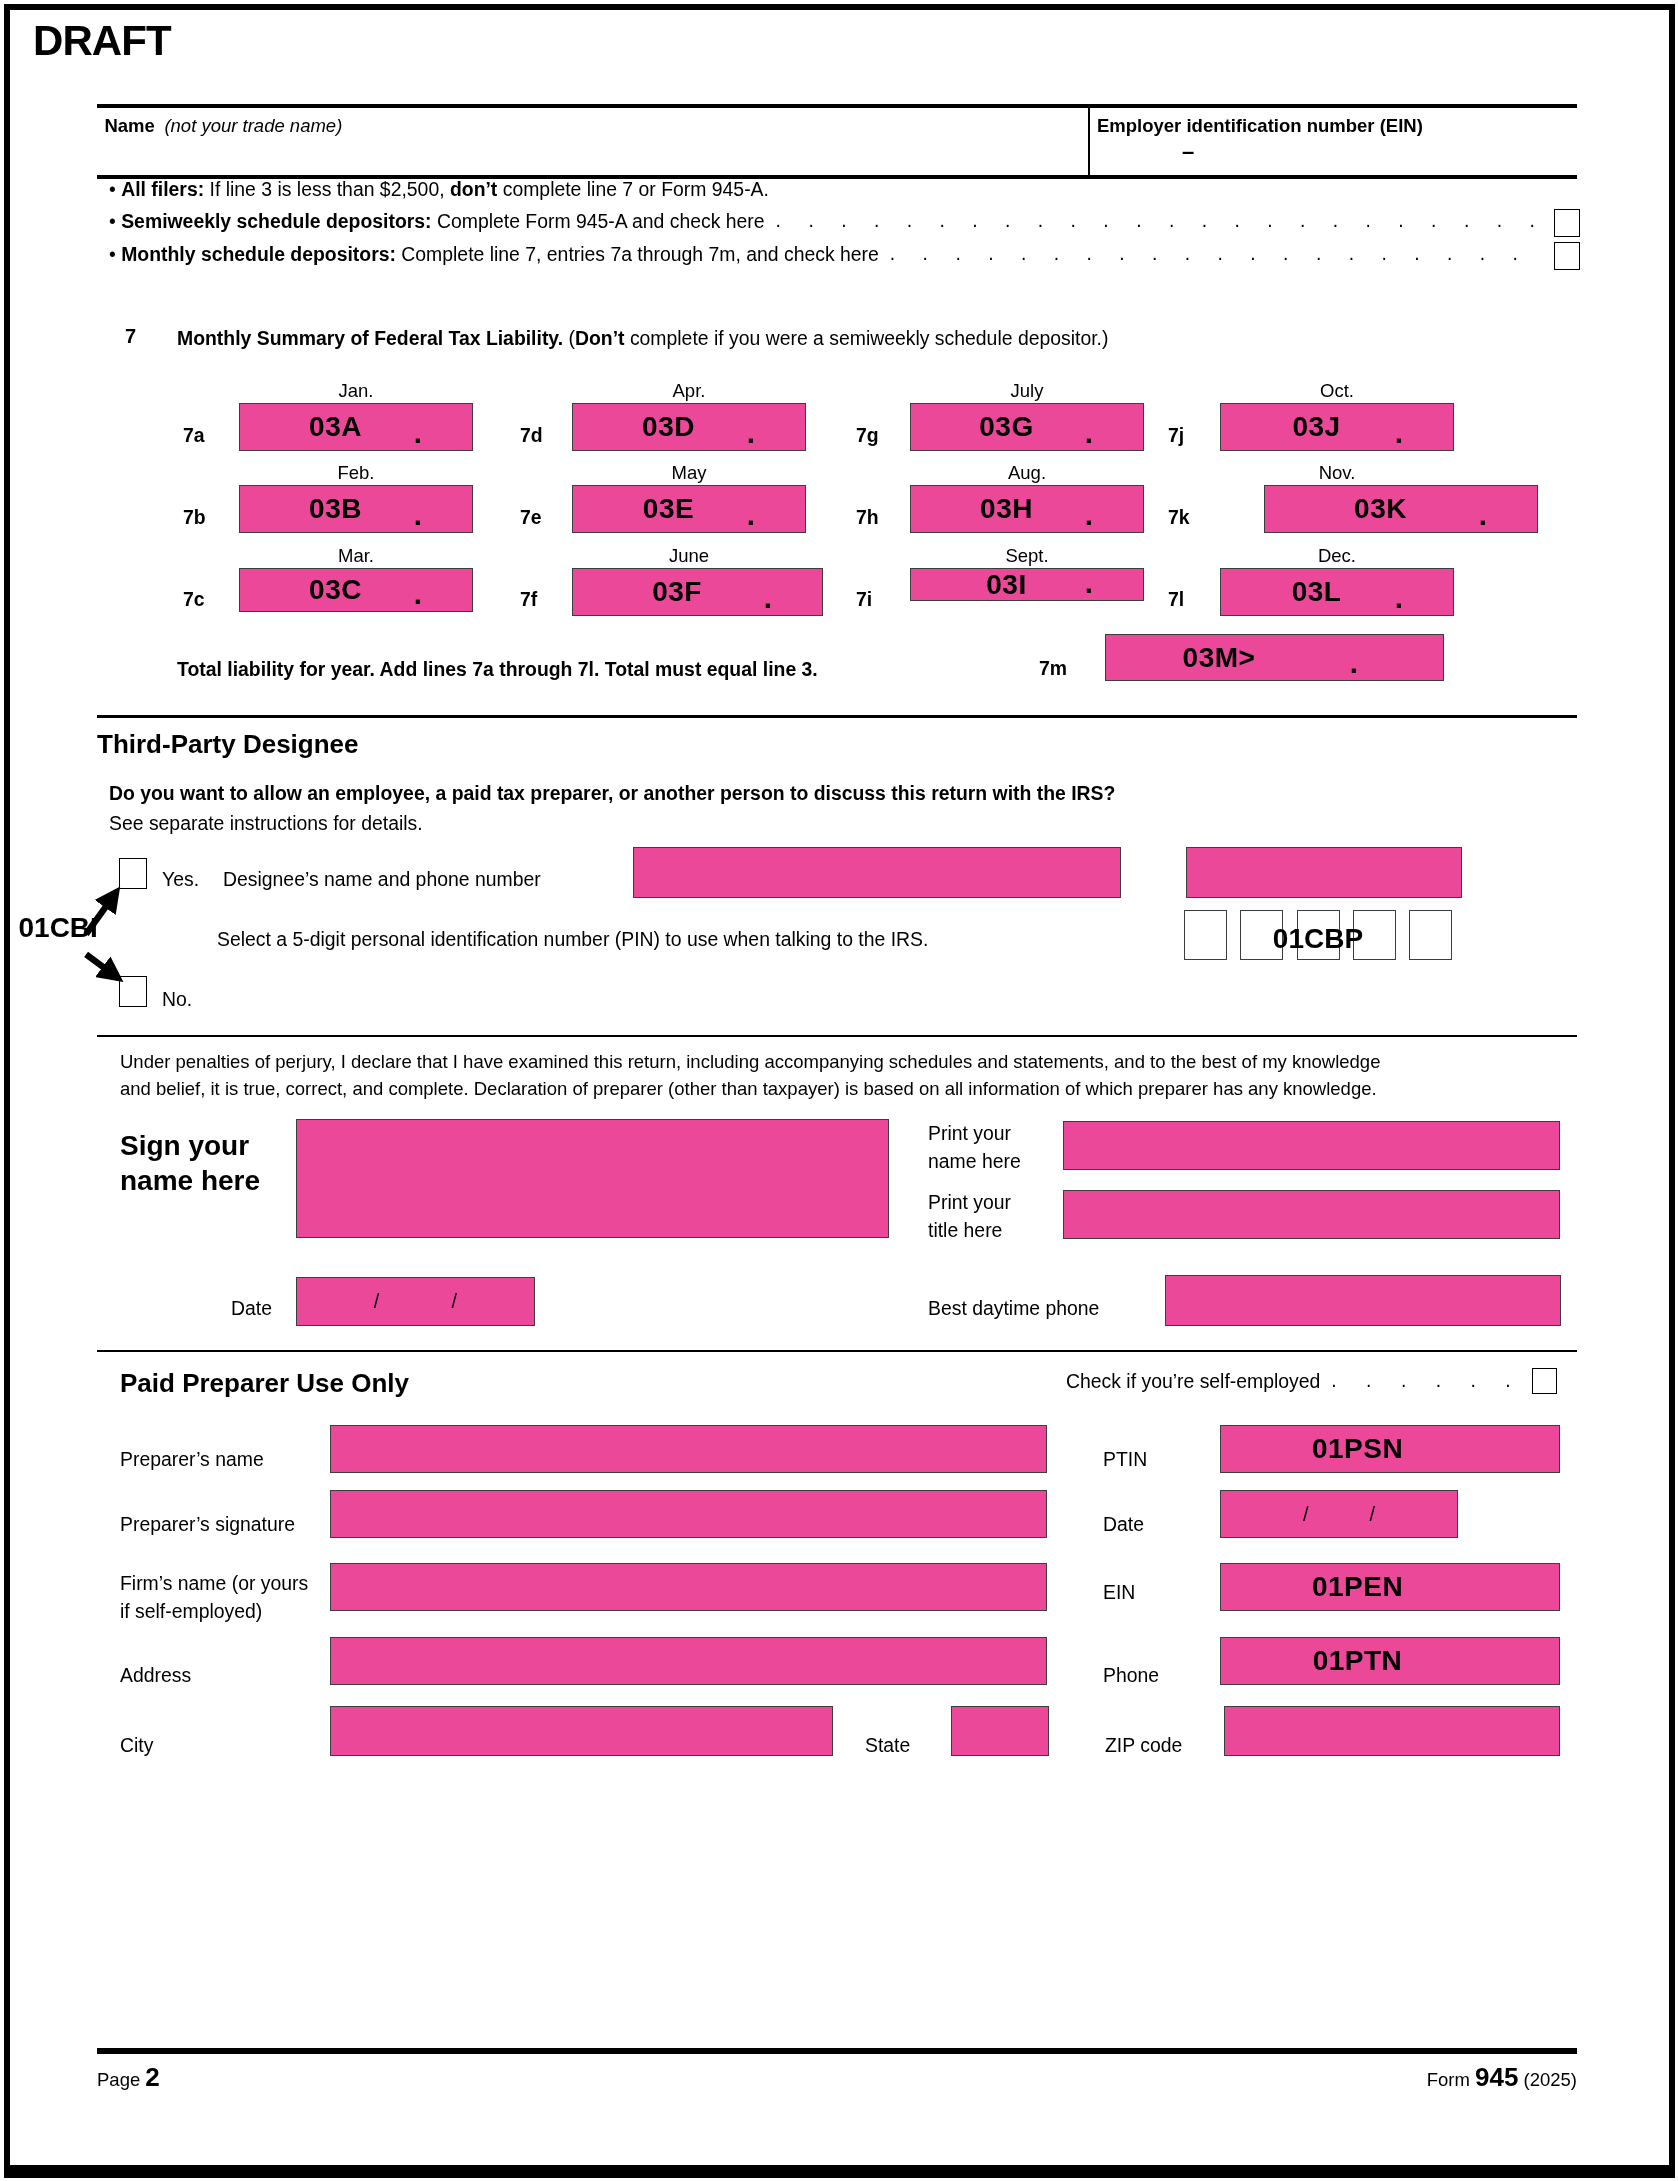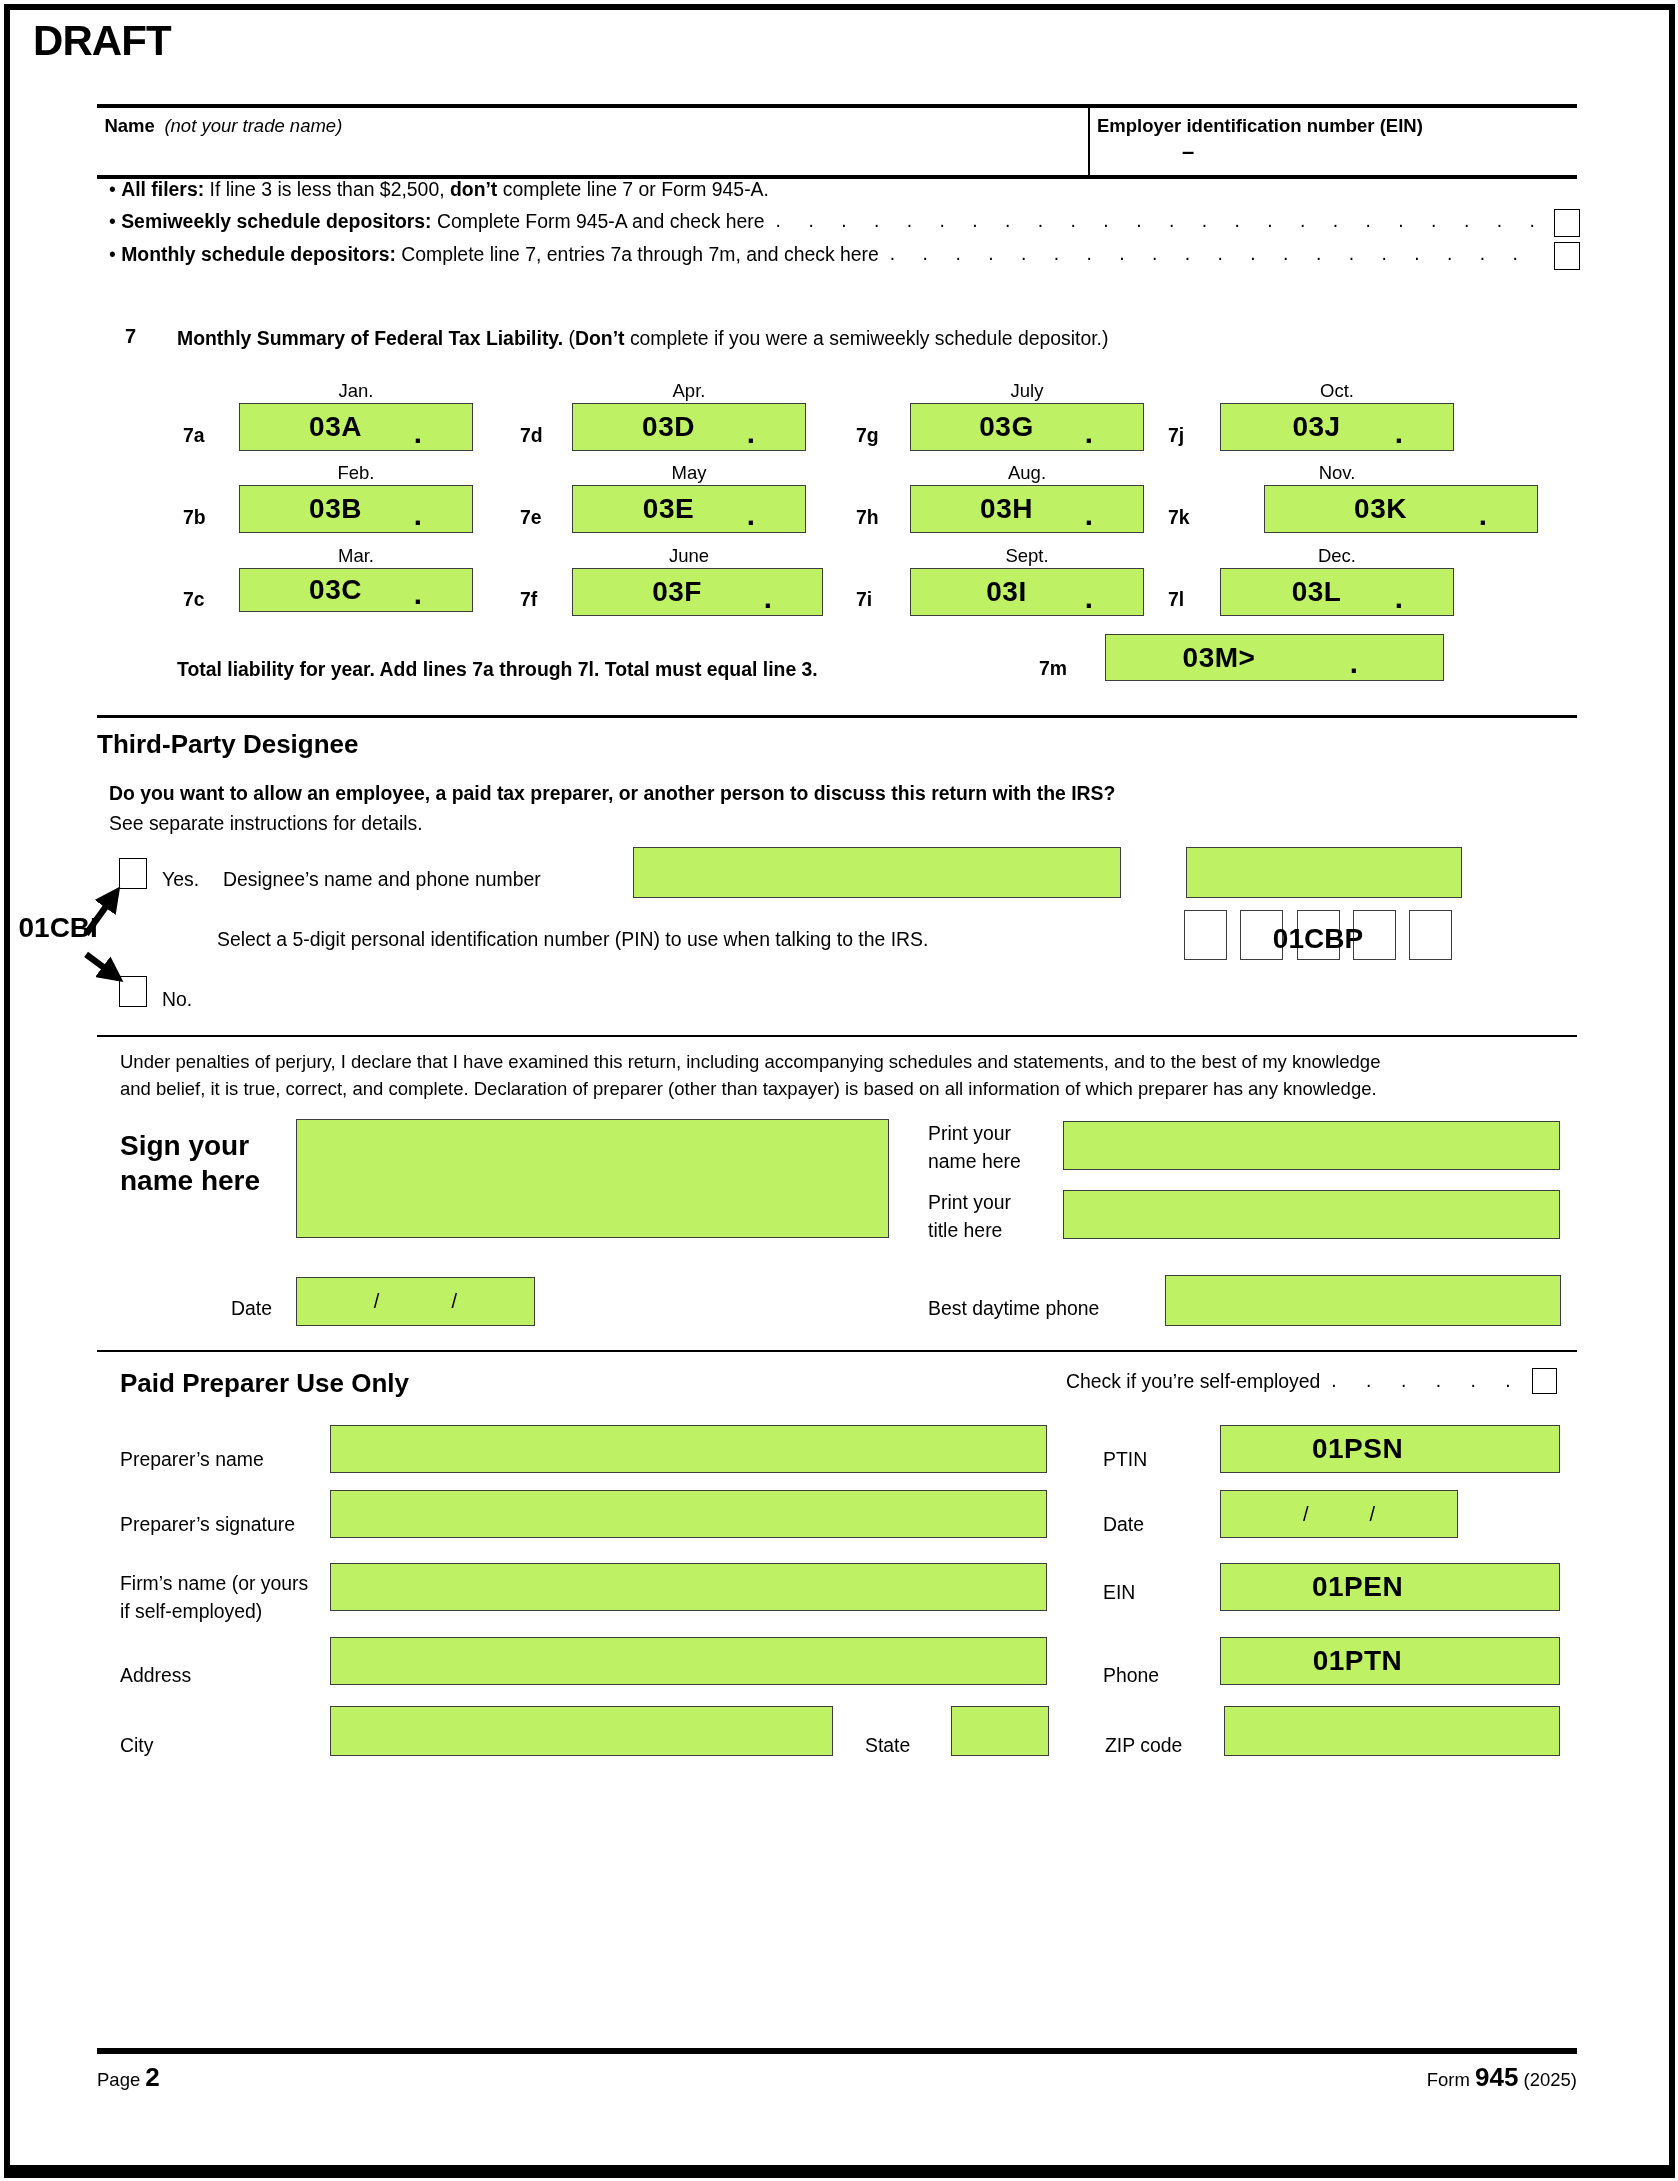--- a/index.html
+++ b/index.html
@@ -9,21 +9,21 @@
     overflow:hidden; margin:0 auto;
   }
   .frame { position:absolute; left:3.7px; top:3.7px; right:3.7px; bottom:3.7px;
     border:6.5px solid #000; border-bottom-width:13px; pointer-events:none; }
   .abs { position:absolute; }
   .b { font-weight:bold; }
   .it { font-style:italic; }
   .t21 { font-size:19.4px; line-height:24px; white-space:nowrap; }
   .t20 { font-size:18.5px; line-height:23px; white-space:nowrap; }
   .rule { position:absolute; background:#000; }
-  .vbox { position:absolute; border:1.8px solid #3d3d3d; background:#bef264;
+  .vbox { position:absolute; border:1.8px solid #3d3d3d; background:#ec4899;
     box-sizing:border-box; display:flex; align-items:center; justify-content:center; }
   .val { font-weight:bold; font-size:28px; letter-spacing:0.5px; }
   .dot { position:absolute; font-weight:bold; font-size:29.5px; bottom:0px; }
   .cbox { position:absolute; width:26px; height:28px; border:1.8px solid #000;
     background:#fff; box-sizing:border-box; }
   .bullet-row { position:absolute; left:109px; width:1438px; display:flex;
     align-items:center; height:31px; }
   .leader { flex:1 1 auto; min-width:0; overflow:hidden; white-space:nowrap;
     word-spacing:22px; font-size:19.4px; padding:0 9.2px 0 11px; }
   .flex-cbox { width:25px; height:26px; border:1.8px solid #000; box-sizing:border-box;
@@ -141,21 +141,21 @@
   <div class="vbox" style="left:239px; top:568px; width:234px; height:44px;">
     <span class="val" style="padding-right:41px;">03C</span>
     <span class="dot" style="right:50px;">.</span>
   </div>
   <div class="row-id" style="left:520px; top:588px;">7f</div>
   <div class="vbox" style="left:572px; top:568px; width:251px; height:48px;">
     <span class="val" style="padding-right:41px;">03F</span>
     <span class="dot" style="right:50px;">.</span>
   </div>
   <div class="row-id" style="left:856px; top:588px;">7i</div>
-  <div class="vbox" style="left:910px; top:568px; width:234px; height:48px;">
+  <div class="vbox" style="left:910px; top:568px; width:234px; height:33px;">
     <span class="val" style="padding-right:41px;">03I</span>
     <span class="dot" style="right:50px;">.</span>
   </div>
   <div class="row-id" style="left:1168px; top:588px;">7l</div>
   <div class="vbox" style="left:1220px; top:568px; width:234px; height:48px;">
     <span class="val" style="padding-right:41px;">03L</span>
     <span class="dot" style="right:50px;">.</span>
   </div>
 
   <div class="abs b t21" style="left:177px; top:657px;">Total liability for year. Add lines 7a through 7l. Total must equal line 3.</div>

